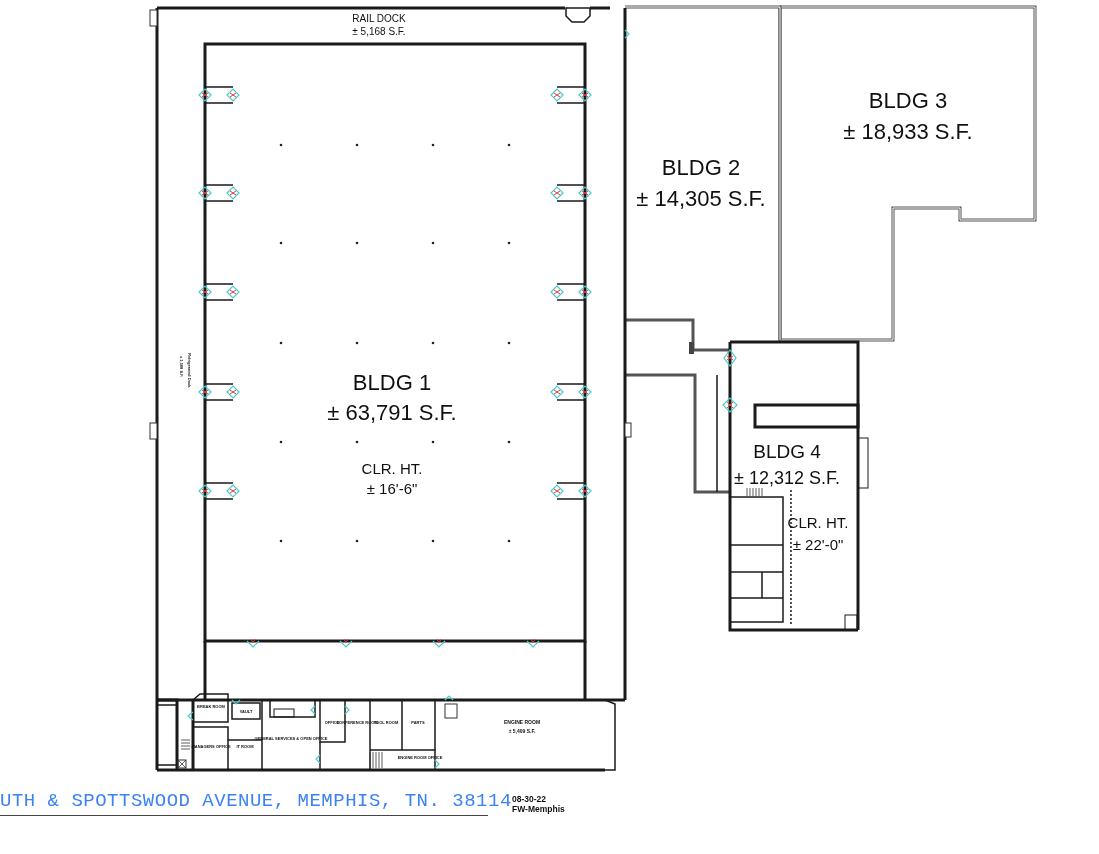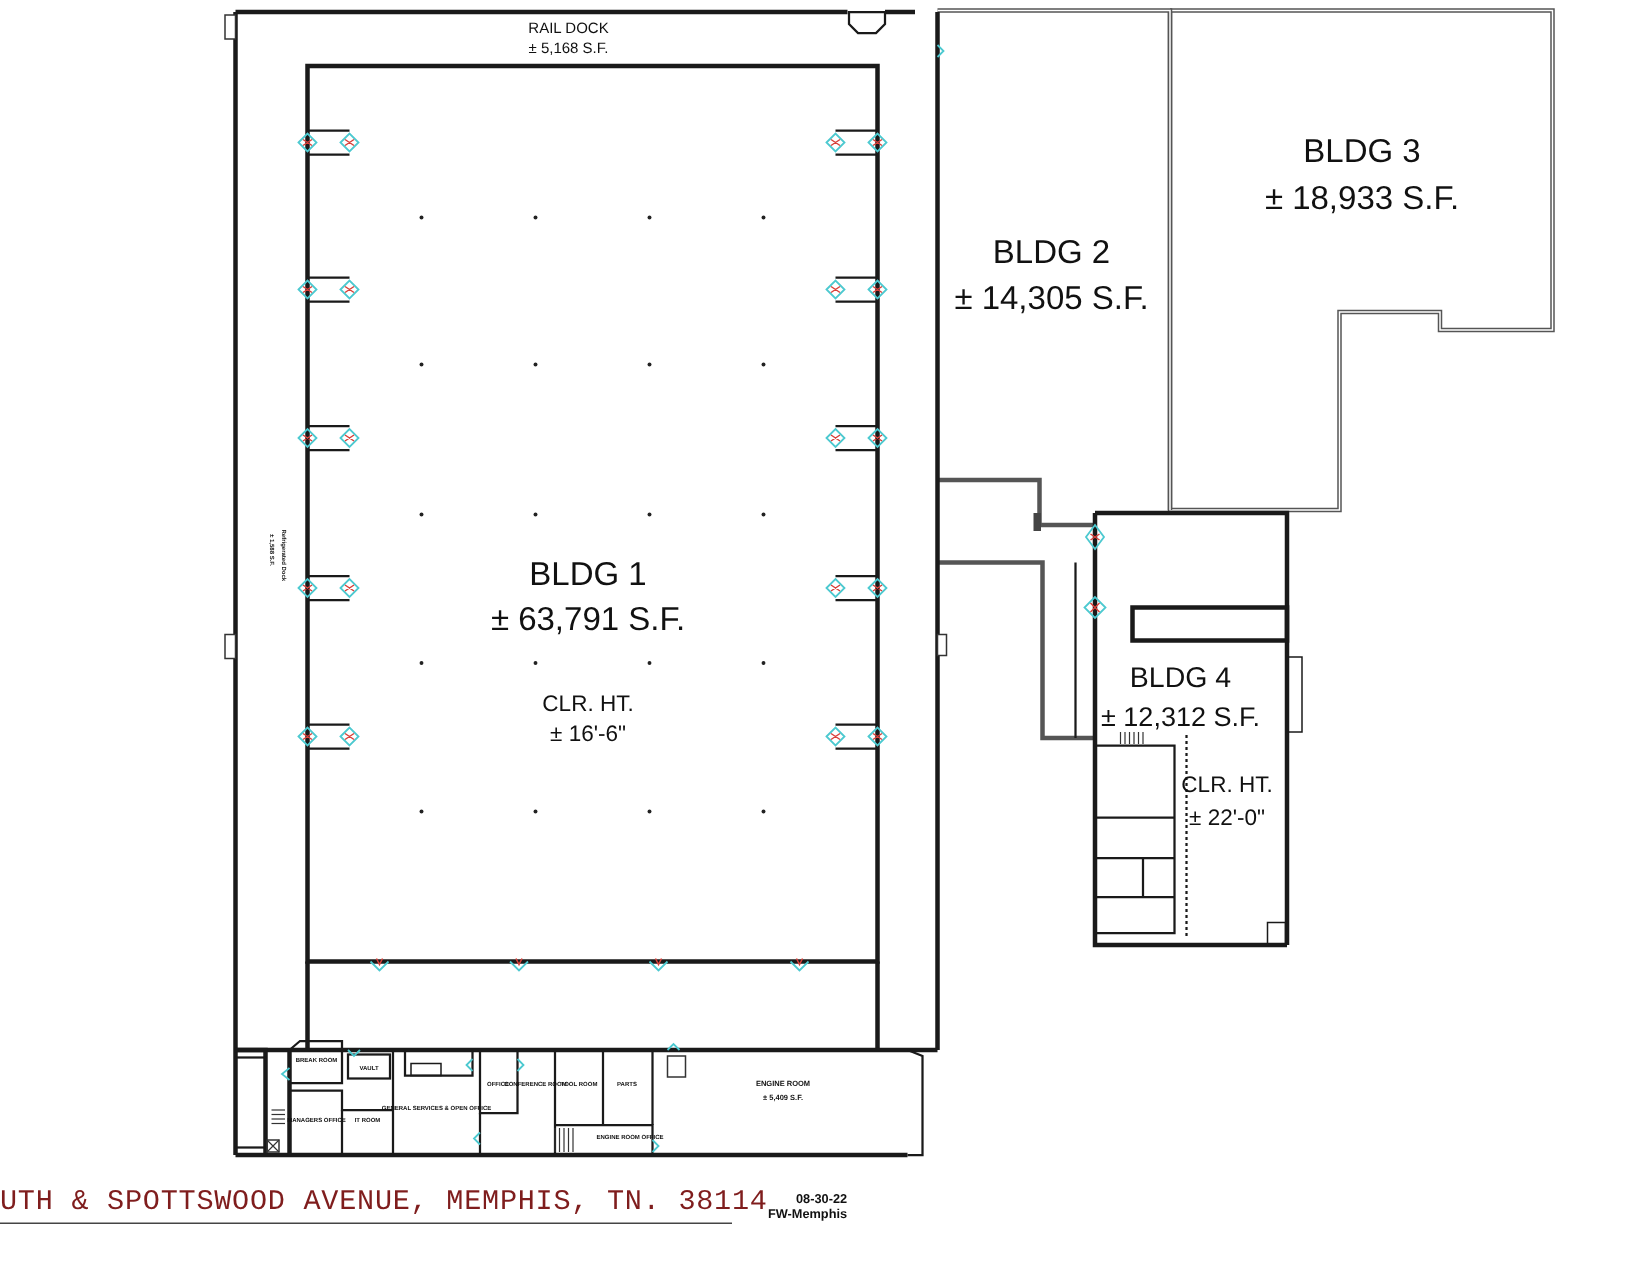--- a/index.html
+++ b/index.html
@@ -9,23 +9,23 @@
     .wall-thin { fill: none; stroke: #1a1a1a; stroke-width: 1.5; }
     .wall-dbl { fill: none; stroke: #555; stroke-width: 3; }
     .wall-dbl-inner { fill: none; stroke: #fff; stroke-width: 1; }
     .txt { fill: #111; font-family: "Liberation Sans", sans-serif; }
     .lbl-big { font-size: 22px; }
     .lbl-mid { font-size: 15px; }
     .lbl-tiny { font-size: 4px; font-weight: bold; }
     .col { fill: #222; }
     .door-cyan { fill: none; stroke: #4cc9d0; stroke-width: 1.2; }
     .door-red { fill: none; stroke: #d9403a; stroke-width: 1; }
-    .addr { position: absolute; left: 0; top: 790px; font-family: "Liberation Mono", monospace; font-size: 19px; color: #7f1d1d; letter-spacing: 0.5px; white-space: nowrap; }
+    .addr { position: absolute; left: 0; top: 790px; font-family: "Liberation Mono", monospace; font-size: 19px; color: #3b82f6; letter-spacing: 0.5px; white-space: nowrap; }
     .addr-line { position: absolute; left: 0; top: 815px; width: 488px; height: 1px; background: #444; }
-    .meta { position: absolute; left: 512px; top: 794px; font-family: "Liberation Sans", sans-serif; font-size: 8.5px; font-weight: bold; color: #111; text-align: right; line-height: 10px; }
+    .meta { position: absolute; left: 512px; top: 794px; font-family: "Liberation Sans", sans-serif; font-size: 8.5px; font-weight: bold; color: #111; text-align: left; line-height: 10px; }
   </style>
 </head>
 <body>
 
 <svg id="plan" width="1099" height="854" viewBox="0 0 1099 854">
 
   <g>
     <polyline class="wall-dbl" points="780,7 1035,7 1035,220 960,220 960,208 893,208 893,340 780,340 780,7"></polyline>
     <polyline class="wall-dbl-inner" points="780,7 1035,7 1035,220 960,220 960,208 893,208 893,340 780,340 780,7"></polyline>
   </g>

